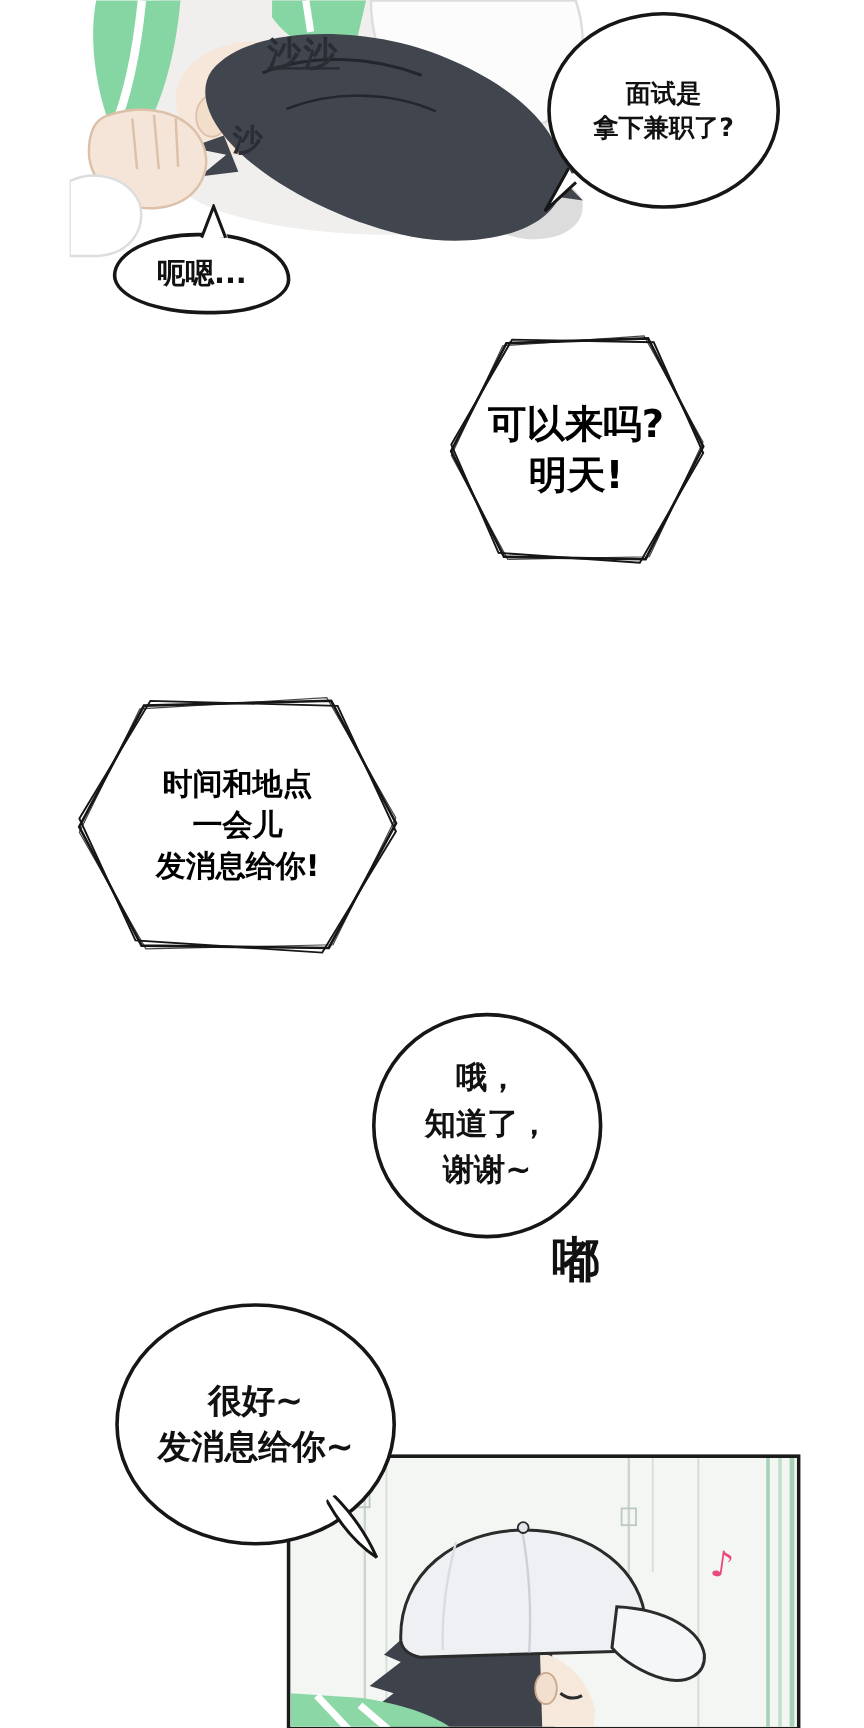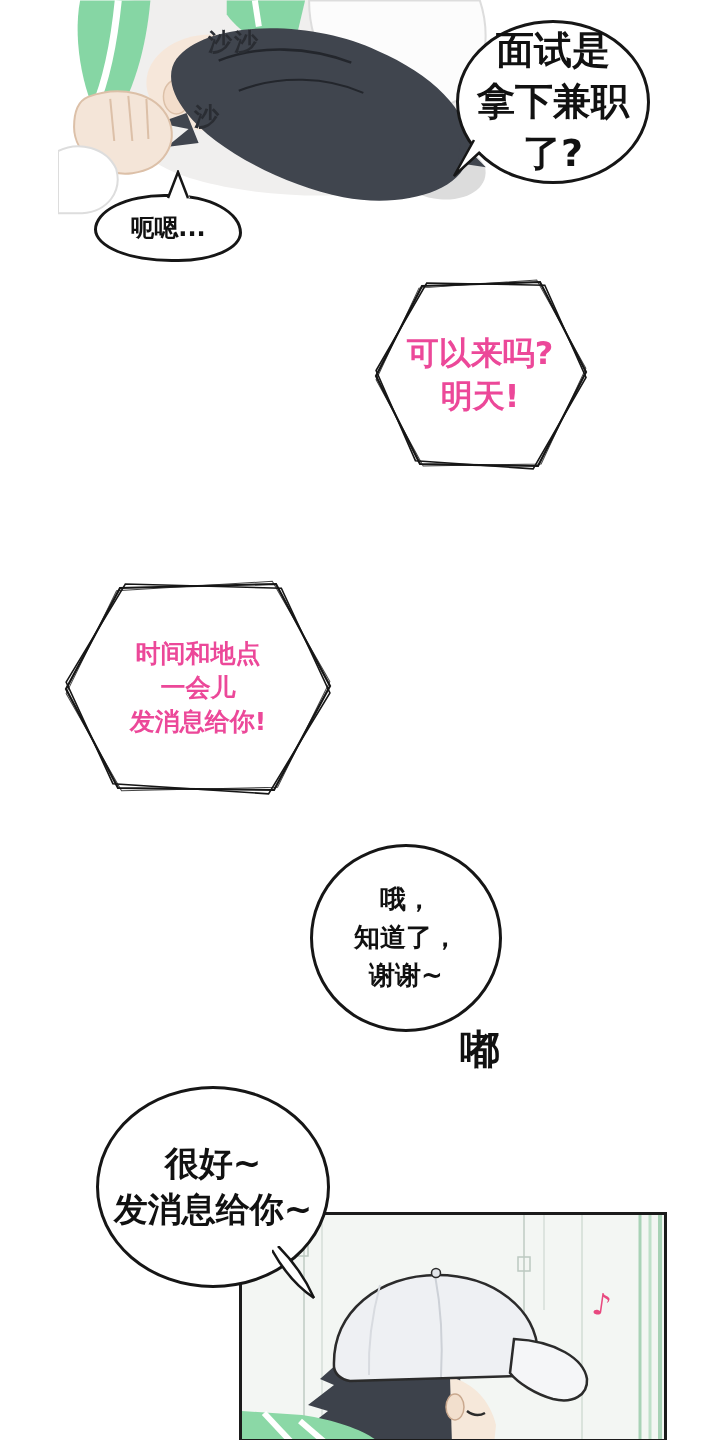--- a/index.html
+++ b/index.html
@@ -10,48 +10,48 @@
     position:relative;
     overflow:hidden;
   }
   .page { position:relative; width:720px; height:1440px; background:#fff; overflow:hidden; }
 
   
   .art-top { position:absolute; left:58px; top:0; width:462px; height:272px; z-index:1; }
 
   
   .sfx { position:absolute; font-weight:800; color:#2a2d33; z-index:2; letter-spacing:2px; }
-  .sfx-shasha { left:208px; top:26px; font-size:24px; }
+  .sfx-shasha { left:223px; top:26px; font-size:28px;text-decoration:underline; }
   .sfx-sha { left:194px; top:100px; font-size:25px; }
   .sfx-du { left:460px; top:1022px; font-size:40px; font-weight:900; color:#111; letter-spacing:0; }
 
   
   .bubble {
     position:absolute; display:flex; align-items:center; justify-content:center;
     text-align:center; color:#111; font-weight:700; z-index:3; line-height:1.35;
   }
   .round { border:3px solid #161616; border-radius:50%; background:#fff; }
-  .b-interview { left:456px; top:20px; width:194px; height:164px; font-size:38px; }
+  .b-interview { left:456px; top:10px; width:194px; height:164px; font-size:21px; }
   .b-mumble   { left:94px; top:194px; width:148px; height:68px; font-size:24px;
                 border-radius:50% 50% 45% 55% / 55% 60% 45% 50%; }
   .b-ok   { left:310px; top:844px; width:192px; height:188px; font-size:26px; line-height:1.45; }
-  .b-good { left:96px; top:1086px; width:234px; height:202px; font-size:34px; z-index:6; }
+  .b-good { left:96px; top:1086px; width:234px; height:202px; font-size:28px; z-index:6; }
 
   .tail { position:absolute; z-index:4; }
   .t-interview { left:452px; top:138px; }
   .t-mumble { left:164px; top:170px; }
   .t-good { left:272px; top:1246px; z-index:7; }
 
   
   .hex { position:absolute; z-index:3; }
   .hex svg { position:absolute; left:0; top:0; }
   .hex .lines {
     position:absolute; inset:0; display:flex; flex-direction:column;
     align-items:center; justify-content:center; text-align:center;
-    font-weight:700; color:#ec4899; line-height:1.35; z-index:2;
+    font-weight:700; color:#000000; line-height:1.35; z-index:2;
   }
   .hex-come { left:368px; top:268px; width:224px; height:214px; font-size:32px; }
   .hex-time { left:58px; top:568px; width:280px; height:240px; font-size:25px; }
 
   
   .panel-bottom {
     position:absolute; left:239px; top:1212px; width:428px; height:230px;
     border:3px solid #1b1b1b; background:#f3f6f3; overflow:hidden; z-index:2;
   }
   .music-note {

